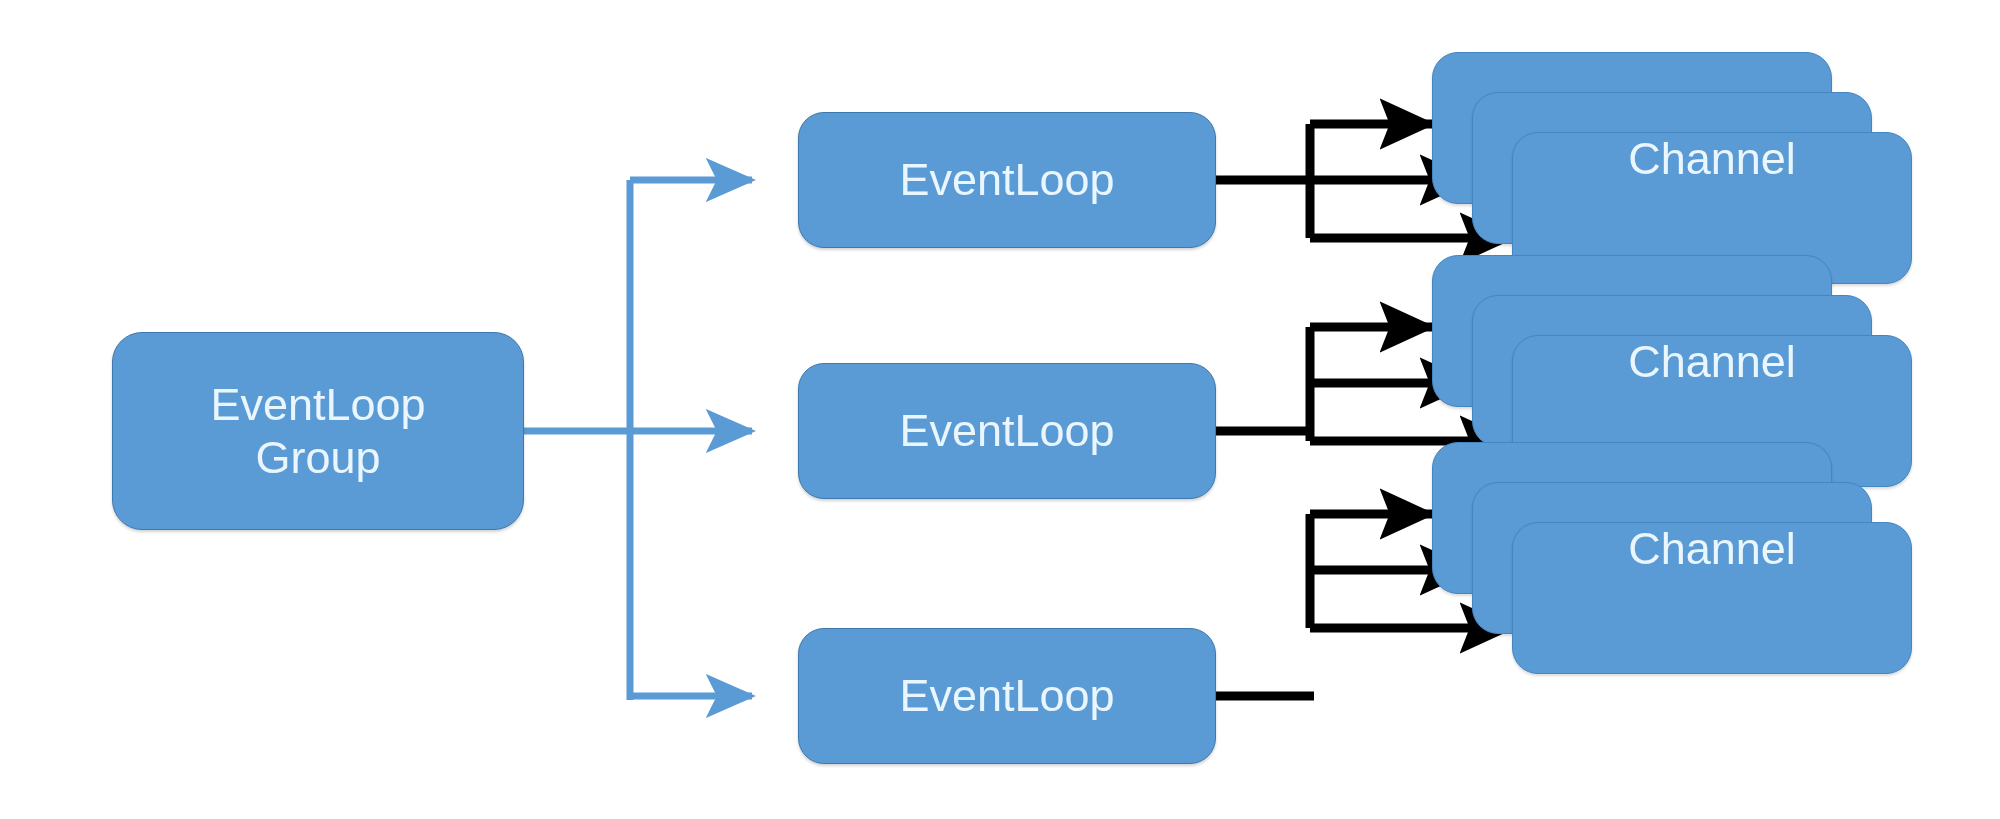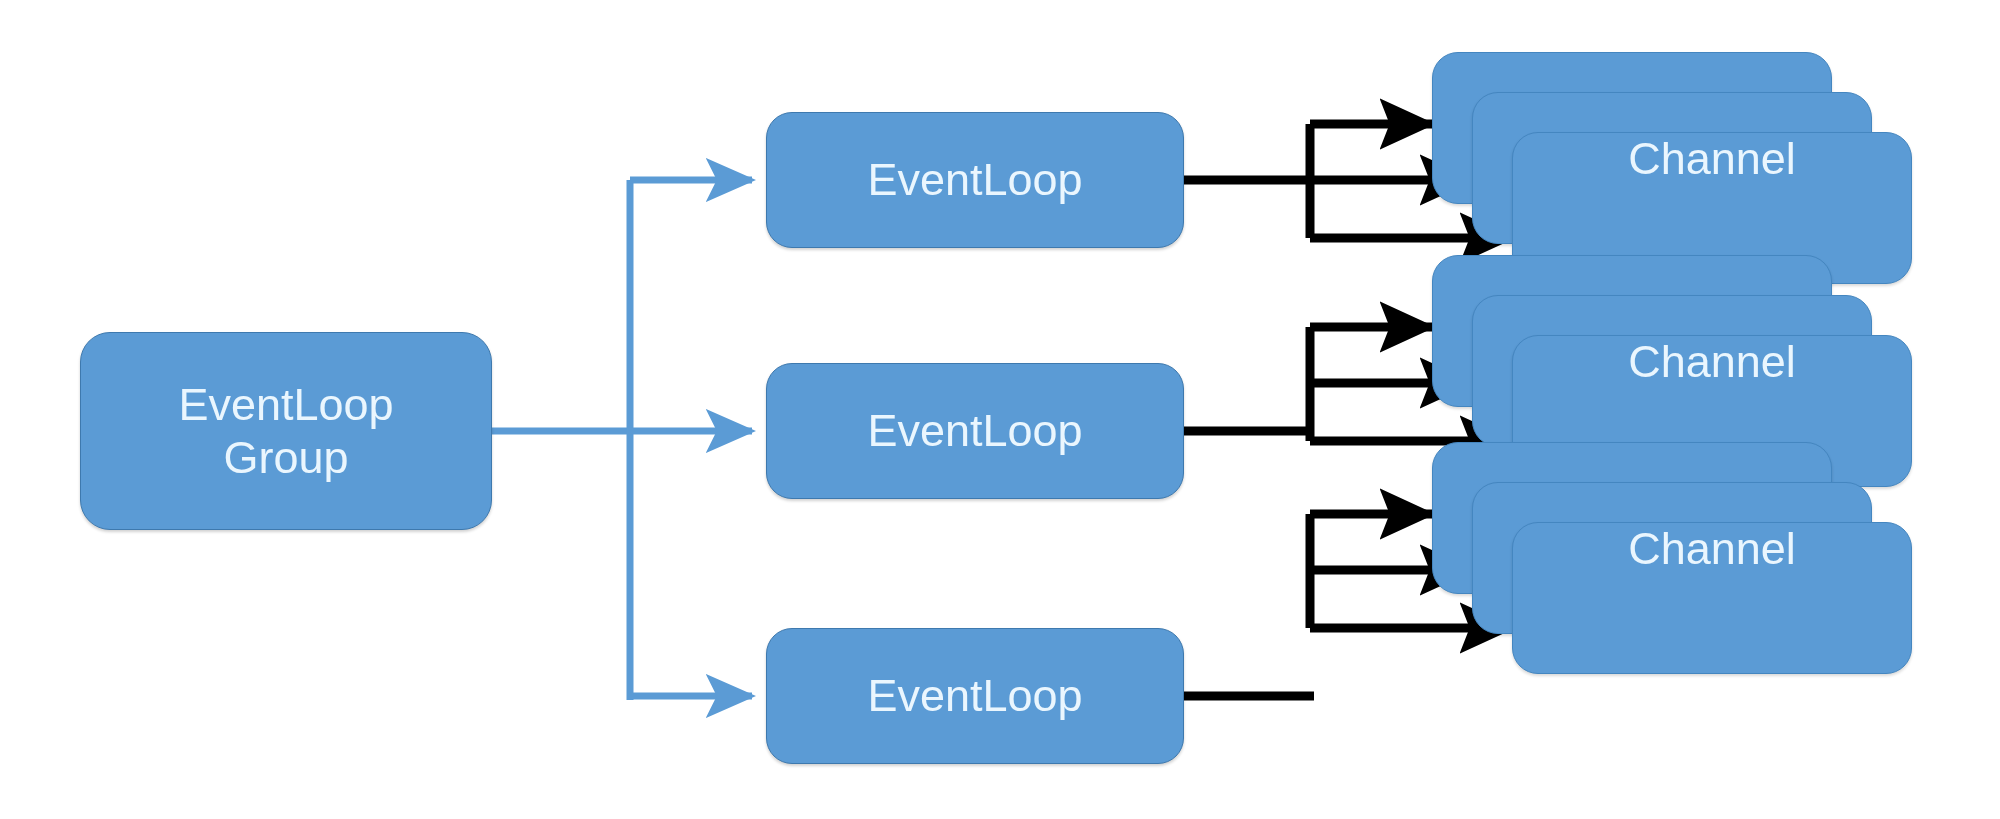--- a/index.html
+++ b/index.html
@@ -33,20 +33,21 @@
     border: 1.5px solid #3E79AE;
     border-radius: 22px;
     display: flex;
     align-items: center;
     justify-content: center;
     color: #EAF6FE;
     text-align: center;
     line-height: 1.18;
     white-space: pre-line;
     box-shadow: 0 2px 3px rgba(0,0,0,0.18);
+    margin-left: 32px;
   }
   .node-group {
     left: 80px;
     top: 332px;
     width: 412px;
     height: 198px;
     font-size: 45px;
     border-radius: 30px;
     z-index: 5;
   }

